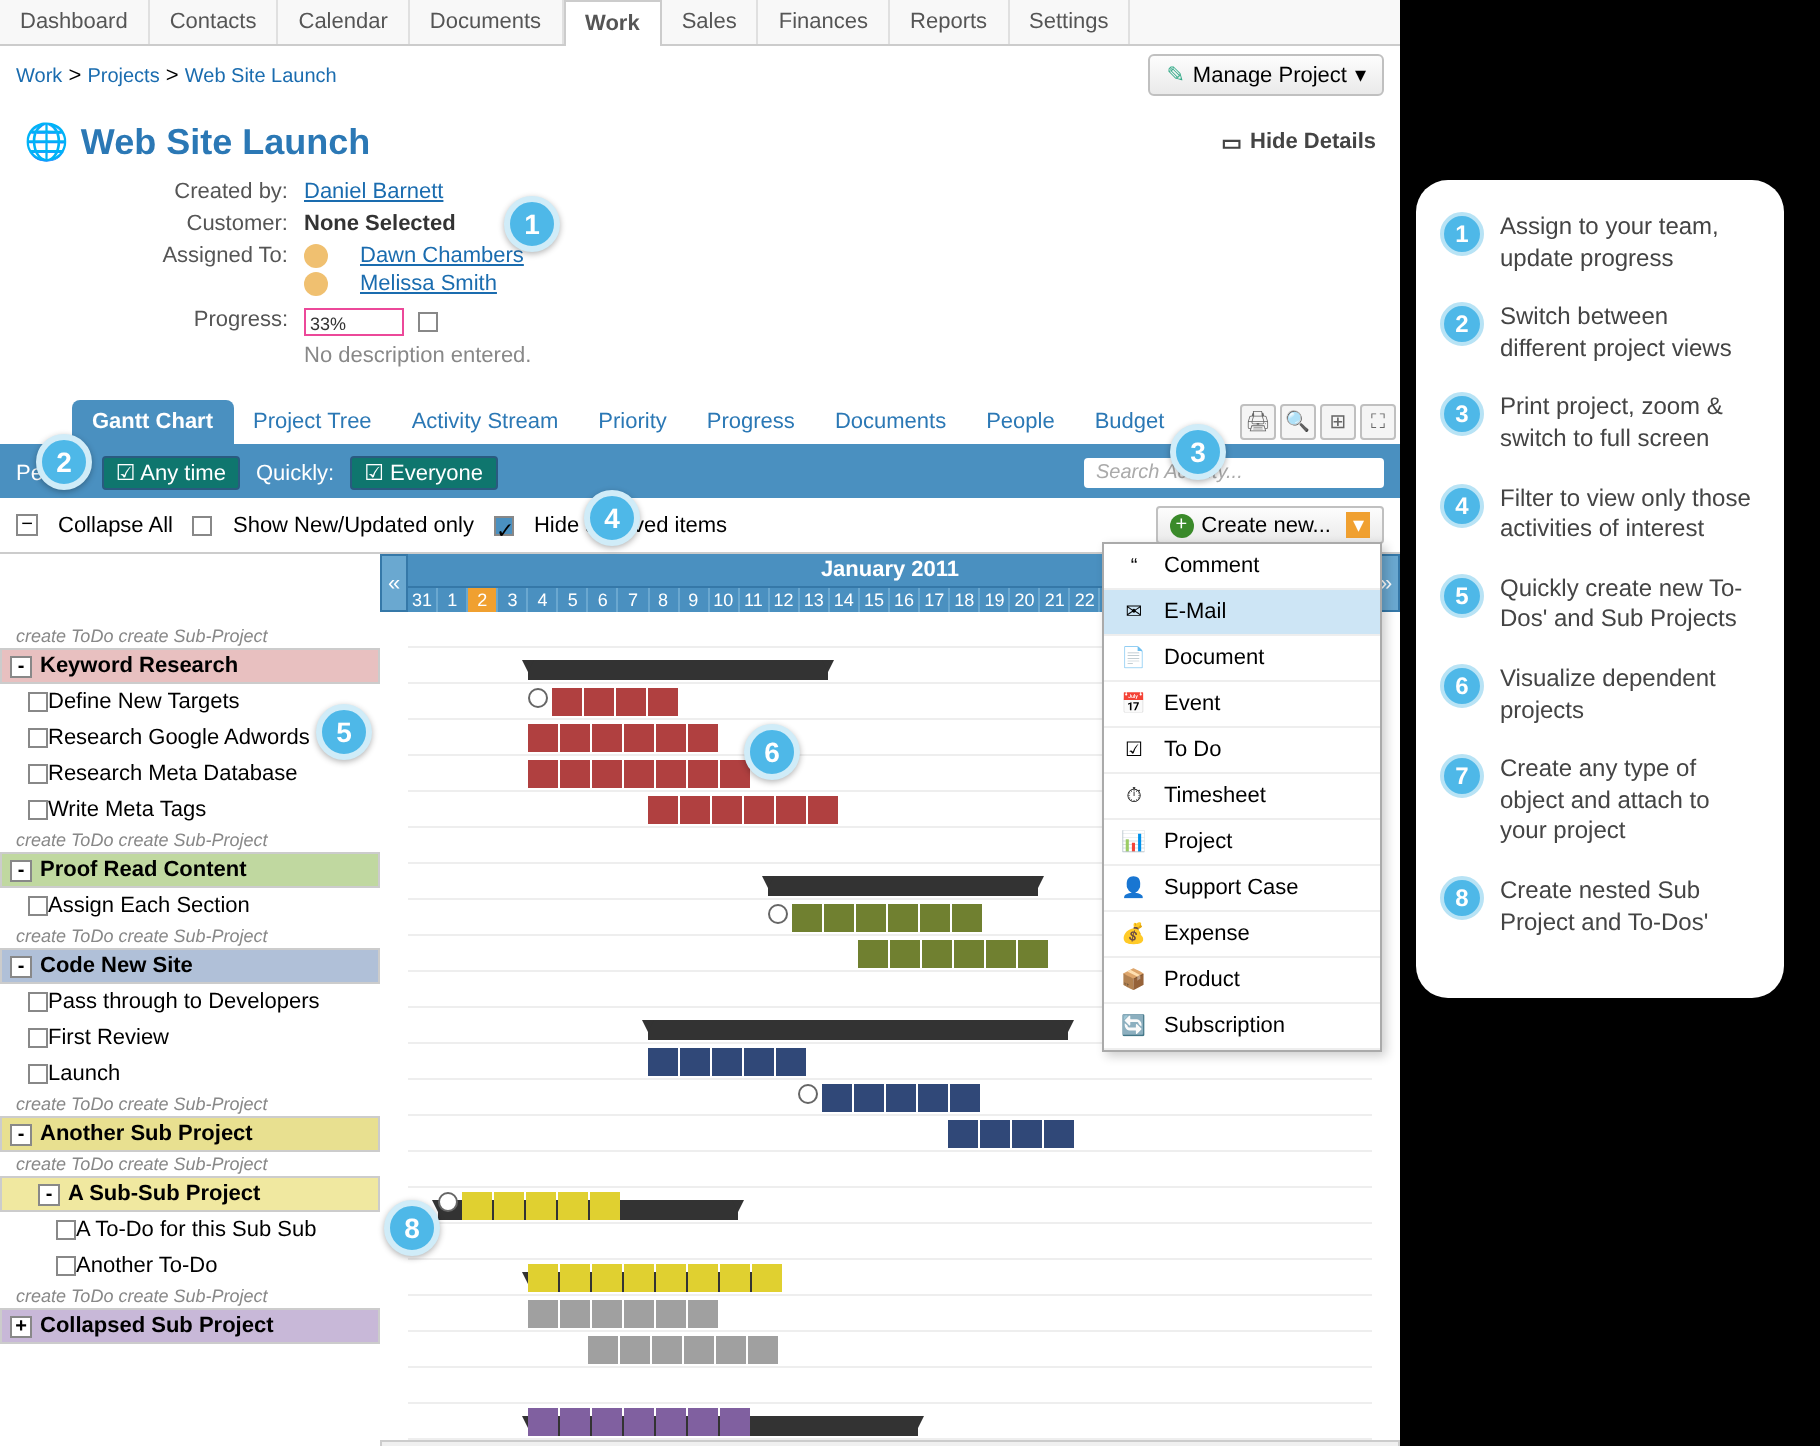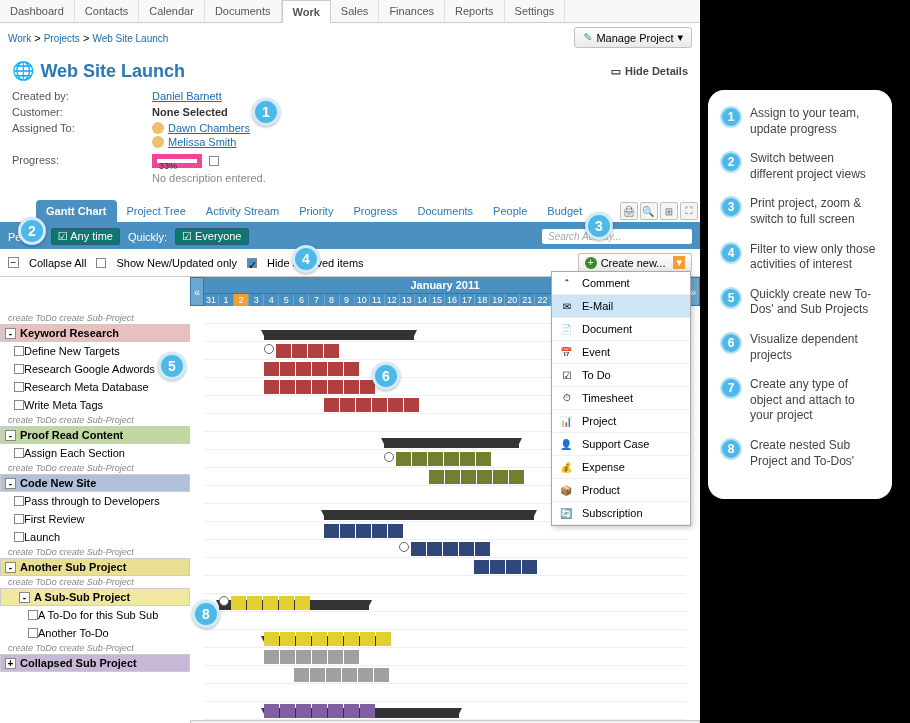--- a/index.html
+++ b/index.html
@@ -19,27 +19,27 @@
 .breadcrumb-links a { color: #1a6caf; text-decoration: none; font-size: 10px; }
 .manage-btn { border: 1px solid #c0c0c0; background: linear-gradient(#fdfdfd,#eaeaea); padding: 3px 8px; border-radius: 3px; font-size: 11px; display: flex; align-items: center; gap: 4px; }
 .pencil-icon { color: #3a8; }
 
 .project-header { padding: 8px 12px; display: flex; justify-content: space-between; align-items: center; }
 .project-title { color: #2b78b5; font-size: 18px; font-weight: 600; display: flex; align-items: center; gap: 6px; }
 .hide-details { color: #444; font-weight: bold; display: flex; align-items: center; gap: 4px; }
 
 .details { padding: 0 12px 8px 12px; }
 .detail-row { display: flex; margin-bottom: 4px; align-items: flex-start; }
-.detail-label { width: 140px; text-align: left; padding-right: 8px; color: #555; }
+.detail-label { width: 140px; text-align: right; padding-right: 8px; color: #555; }
 .detail-val { color: #333; }
 .detail-val a { color: #1a6caf; }
 .detail-val strong { font-weight: bold; }
-.person { display: flex; align-items: center; gap: 4px; margin-bottom: 2px; }
+.person { display: flex; align-items: center; gap: 16px; margin-bottom: 2px; }
 .person-icon { width: 12px; height: 12px; background: #f0c070; border-radius: 50%; display: inline-block; }
-.progress-bar { width: 50px; height: 14px; border: 5px solid #ec4899; display: inline-block; vertical-align: middle; position: relative; background: #fff; }
+.progress-bar { width: 50px; height: 14px; border: 1px solid #ec4899; display: inline-block; vertical-align: middle; position: relative; background: #fff; }
 .progress-fill { background: #3a8a2a; height: 100%; }
 .progress-text { position: absolute; left: 2px; top: 0; font-size: 9px; line-height: 14px; }
 
 .view-tabs { display: flex; border-bottom: 2px solid #4a90c0; margin-top: 4px; position: relative; padding-left: 36px; }
 .view-tab { padding: 5px 10px; color: #2b78b5; cursor: pointer; }
 .view-tab.active { background: #4a90c0; color: #fff; font-weight: bold; border-radius: 4px 4px 0 0; }
 .view-icons { margin-left: auto; display: flex; gap: 2px; padding: 2px; }
 .view-icon { width: 18px; height: 18px; border: 1px solid #c0c0c0; background: #f5f5f5; border-radius: 2px; display: flex; align-items: center; justify-content: center; font-size: 10px; color: #666; }
 
 .filter-bar { background: #4a90c0; color: #fff; padding: 4px 8px; display: flex; align-items: center; gap: 8px; }

